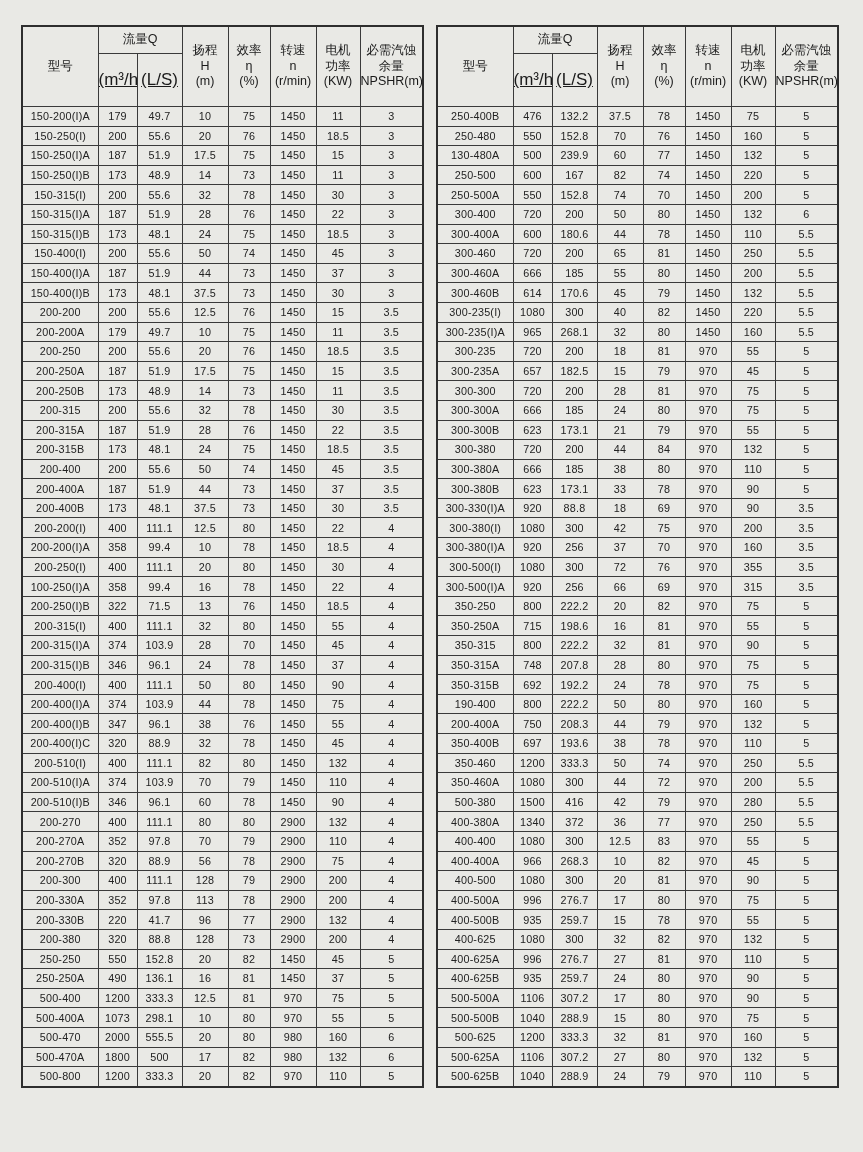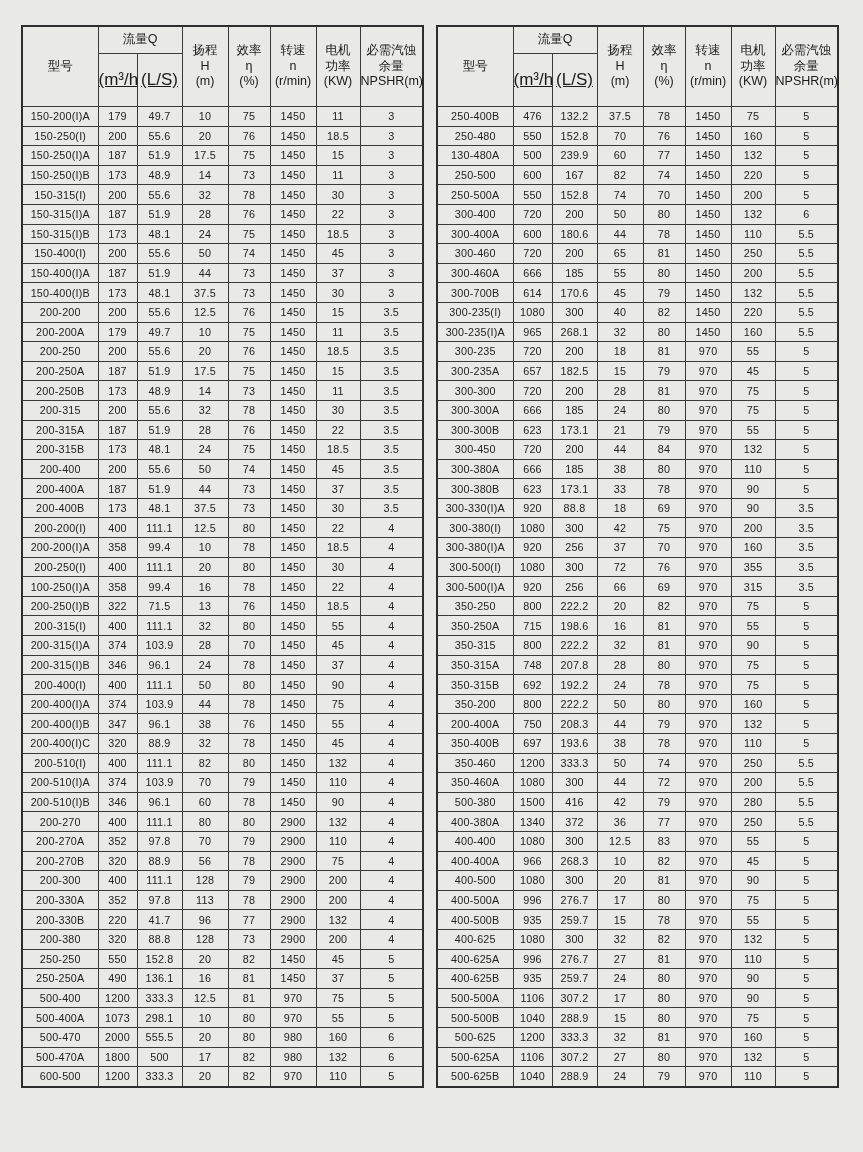--- a/index.html
+++ b/index.html
@@ -582,21 +582,21 @@
           <td>500-470A</td>
           <td>1800</td>
           <td>500</td>
           <td>17</td>
           <td>82</td>
           <td>980</td>
           <td>132</td>
           <td>6</td>
         </tr>
         <tr>
-          <td>600-500</td>
+          <td>500-800</td>
           <td>1200</td>
           <td>333.3</td>
           <td>20</td>
           <td>82</td>
           <td>970</td>
           <td>110</td>
           <td>5</td>
         </tr>
       </tbody>
   </table>
@@ -722,21 +722,21 @@
           <td>300-460A</td>
           <td>666</td>
           <td>185</td>
           <td>55</td>
           <td>80</td>
           <td>1450</td>
           <td>200</td>
           <td>5.5</td>
         </tr>
         <tr>
-          <td>300-700B</td>
+          <td>300-460B</td>
           <td>614</td>
           <td>170.6</td>
           <td>45</td>
           <td>79</td>
           <td>1450</td>
           <td>132</td>
           <td>5.5</td>
         </tr>
         <tr>
           <td>300-235(I)</td>
@@ -802,21 +802,21 @@
           <td>300-300B</td>
           <td>623</td>
           <td>173.1</td>
           <td>21</td>
           <td>79</td>
           <td>970</td>
           <td>55</td>
           <td>5</td>
         </tr>
         <tr>
-          <td>300-450</td>
+          <td>300-380</td>
           <td>720</td>
           <td>200</td>
           <td>44</td>
           <td>84</td>
           <td>970</td>
           <td>132</td>
           <td>5</td>
         </tr>
         <tr>
           <td>300-380A</td>
@@ -932,21 +932,21 @@
           <td>350-315B</td>
           <td>692</td>
           <td>192.2</td>
           <td>24</td>
           <td>78</td>
           <td>970</td>
           <td>75</td>
           <td>5</td>
         </tr>
         <tr>
-          <td>350-200</td>
+          <td>190-400</td>
           <td>800</td>
           <td>222.2</td>
           <td>50</td>
           <td>80</td>
           <td>970</td>
           <td>160</td>
           <td>5</td>
         </tr>
         <tr>
           <td>200-400A</td>

